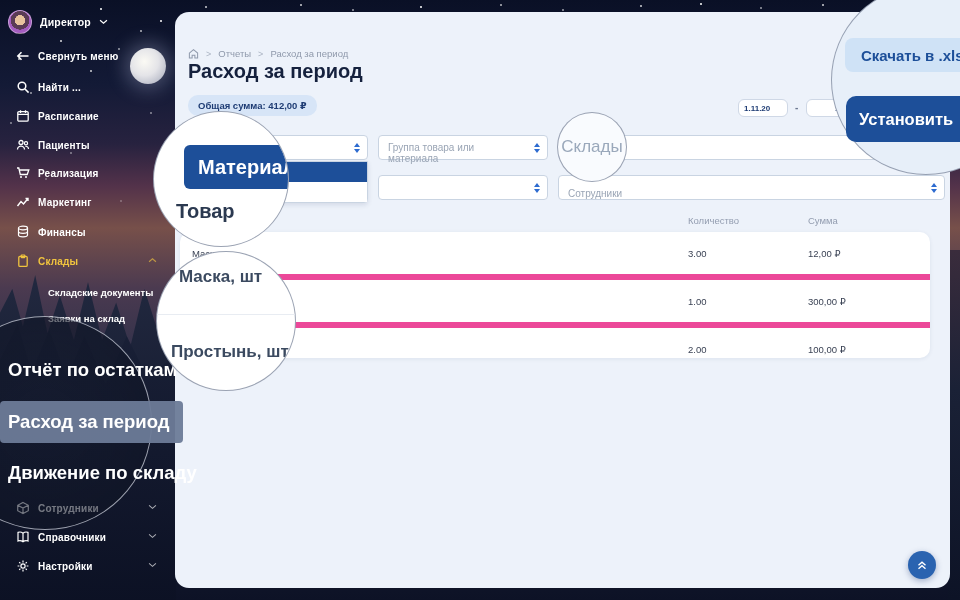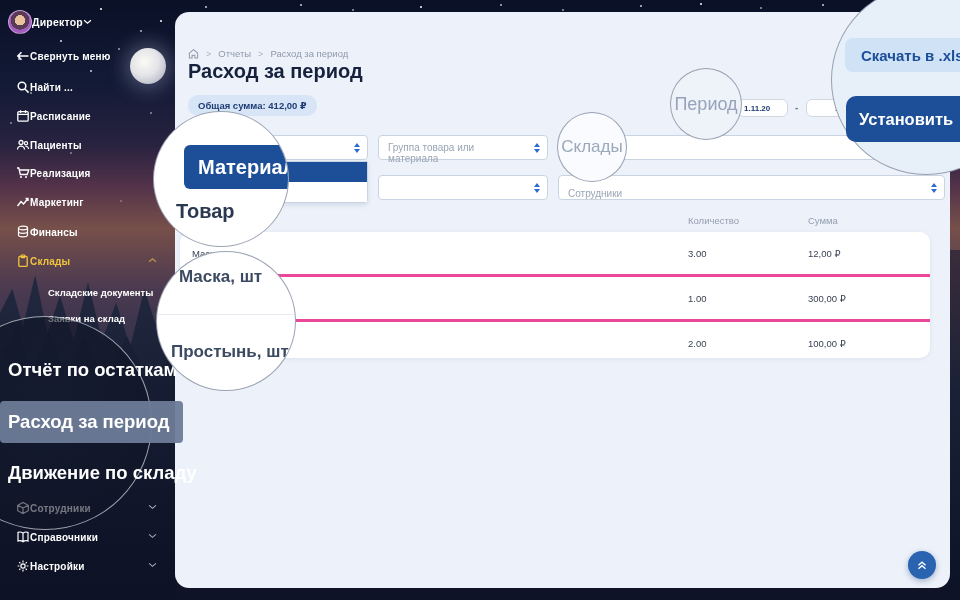--- a/index.html
+++ b/index.html
@@ -22,21 +22,21 @@
   .trees{position:absolute;left:0;top:258px;width:176px;height:342px;z-index:1;
     background:linear-gradient(180deg,#232a41 0%,#151b30 55%,#0d1326 100%);
     clip-path:polygon(0 16%,7% 9%,13% 20%,20% 5%,27% 22%,34% 11%,42% 24%,50% 7%,58% 24%,66% 13%,74% 26%,82% 9%,90% 22%,100% 14%,100% 100%,0 100%);}
   .trees2{position:absolute;left:0;top:300px;width:176px;height:300px;z-index:1;opacity:.9;
     background:linear-gradient(180deg,#1a2138 0%,#0c1124 100%);
     clip-path:polygon(0 20%,10% 8%,18% 24%,28% 10%,38% 26%,48% 12%,60% 28%,72% 12%,84% 26%,100% 18%,100% 100%,0 100%);}
   .trees-right{position:absolute;left:948px;top:250px;width:12px;height:350px;z-index:1;
     background:linear-gradient(180deg,#3a2c3c 0%,#1a2136 40%,#0d1326 100%);}
   
   .sidebar{position:absolute;left:0;top:0;width:175px;height:600px;z-index:3;}
-  .srow{position:absolute;left:16px;display:flex;align-items:center;color:#fff;
+  .srow{position:absolute;left:16px;display:flex;align-items:center;gap:8px;color:#fff;
         font-size:10px;font-weight:700;letter-spacing:.2px;cursor:pointer;white-space:nowrap;justify-content:space-between;}
   .srow svg{flex:0 0 auto;}
   .ssub{position:absolute;left:48px;color:#fff;font-size:9.5px;font-weight:700;cursor:pointer;white-space:nowrap;}
   .schev{position:absolute;left:148px;opacity:.65;}
   .avatar{width:22px;height:22px;border-radius:50%;flex:0 0 auto;border:1px solid rgba(255,255,255,.4);
     background:radial-gradient(circle at 50% 42%,#e8c39e 0 30%,#5a3b55 31% 55%,#a45cc0 56% 100%);}
   .active-yellow{color:#f0c43e;}
   
   .circle6{position:absolute;left:-62px;top:316px;width:212px;height:212px;border-radius:50%;z-index:4;
     border:1px solid rgba(205,210,222,.75);
@@ -64,21 +64,21 @@
   .arrows .up{border-bottom:4px solid #2d6bd0;}
   .arrows .dn{border-top:4px solid #2d6bd0;}
   .dlist{position:absolute;left:5px;top:149px;width:188px;height:42px;background:#fff;border:1px solid #c9d4e2;
     border-radius:0 0 4px 4px;box-sizing:border-box;box-shadow:0 2px 5px rgba(25,45,90,.12);}
   .dlist .opt1{height:20px;background:#1d4f99;}
   .dlist .opt2{height:20px;background:#fff;}
   .thead{position:absolute;top:203px;font-size:9.5px;color:#939db0;}
   .tcard{position:absolute;left:5px;top:220px;width:750px;height:126px;background:#fff;border-radius:10px;
     box-shadow:0 1px 4px rgba(30,50,90,.08);}
   .trow{position:relative;height:42px;}
-  .trow + .trow{border-top:3px solid #ec4899;}
+  .trow + .trow{border-top:6px solid #ec4899;}
   .tcell{position:absolute;top:50%;transform:translateY(-50%);font-size:9.5px;color:#3a4254;}
   .scrolltop{position:absolute;left:733px;top:539px;width:28px;height:28px;border-radius:50%;background:#2a63b0;
     display:flex;align-items:center;justify-content:center;cursor:pointer;box-shadow:0 2px 6px rgba(20,50,110,.35);}
   
   .circle{position:absolute;border-radius:50%;border:1px solid rgba(130,140,160,.8);box-sizing:border-box;}
   .c1{left:831px;top:-15px;width:190px;height:190px;background:#e7eff9;z-index:6;}
   .c2{left:670px;top:68px;width:72px;height:72px;background:#eef3fa;z-index:6;
       display:flex;align-items:center;justify-content:center;color:#97a3ba;font-size:18px;}
   .c3{left:557px;top:112px;width:70px;height:70px;background:#f9fbfe;z-index:6;
       display:flex;align-items:center;justify-content:center;color:#9aa8bb;font-size:17px;}
@@ -309,23 +309,20 @@
       <svg width="14" height="14" viewBox="0 0 16 16">
           <path d="m4 8.2 4-3.4 4 3.4M4 12.2l4-3.4 4 3.4" fill="none" stroke="#fff" stroke-width="1.6"></path>
         </svg>
     </div>
   </main>
 
   <div class="circle c1"></div>
   <button class="pill-download">Скачать в .xlsx</button>
   <button class="btn-apply">Установить</button>
 
-  <div class="circle c2">
-    <span>Период</span>
-  </div>
 
   <div class="circle c3">
     <span>Склады</span>
   </div>
 
   <div class="circle c4">
     <div class="selopt">
       <span>Материал</span>
     </div>
     <div class="otheropt">Товар</div>

